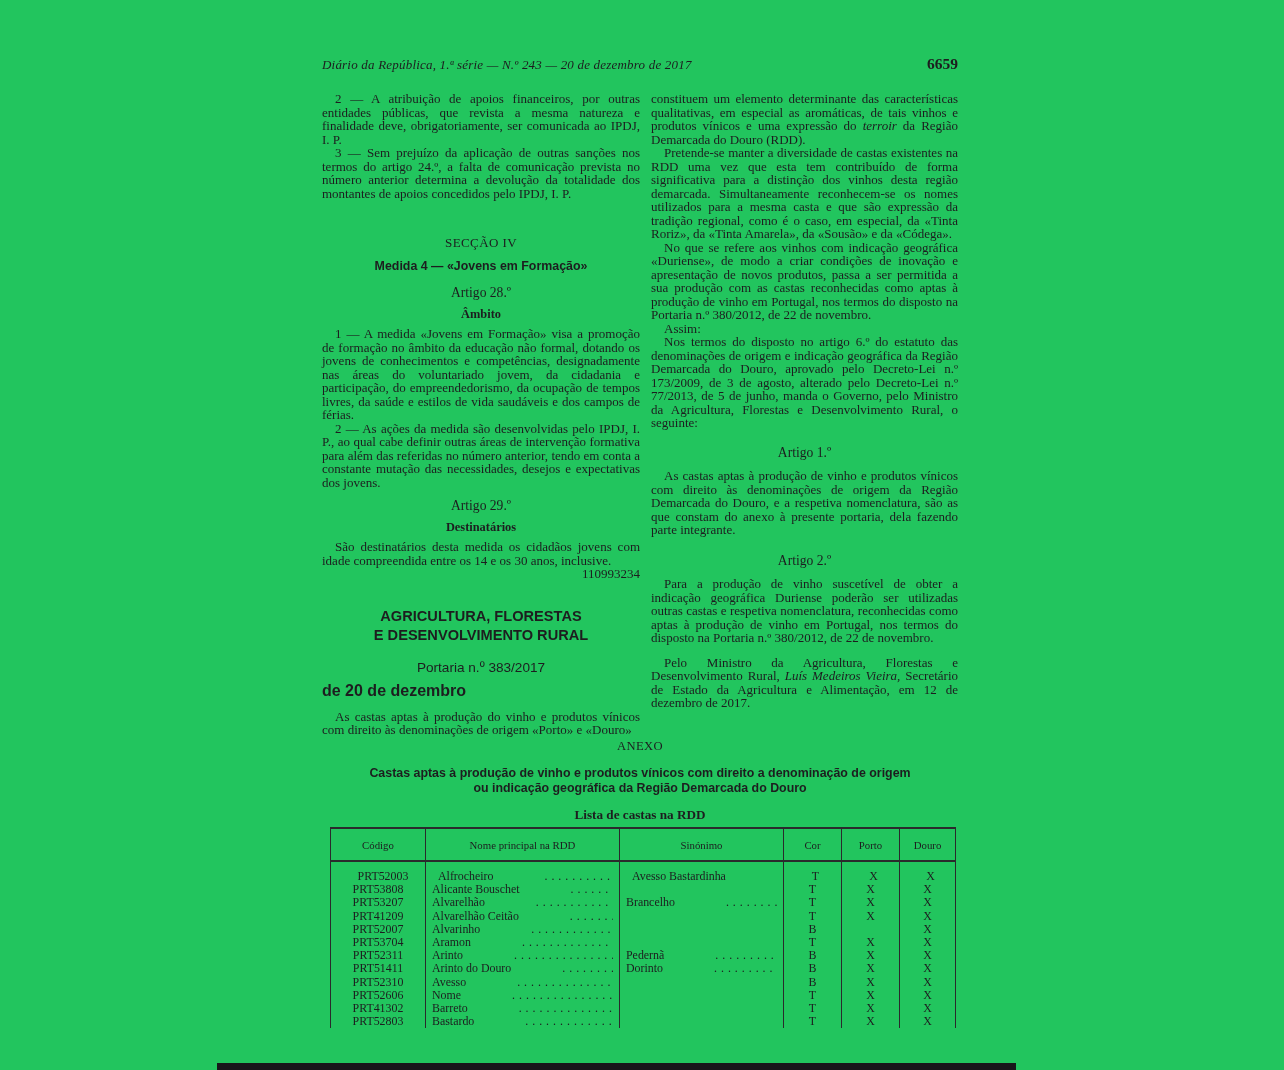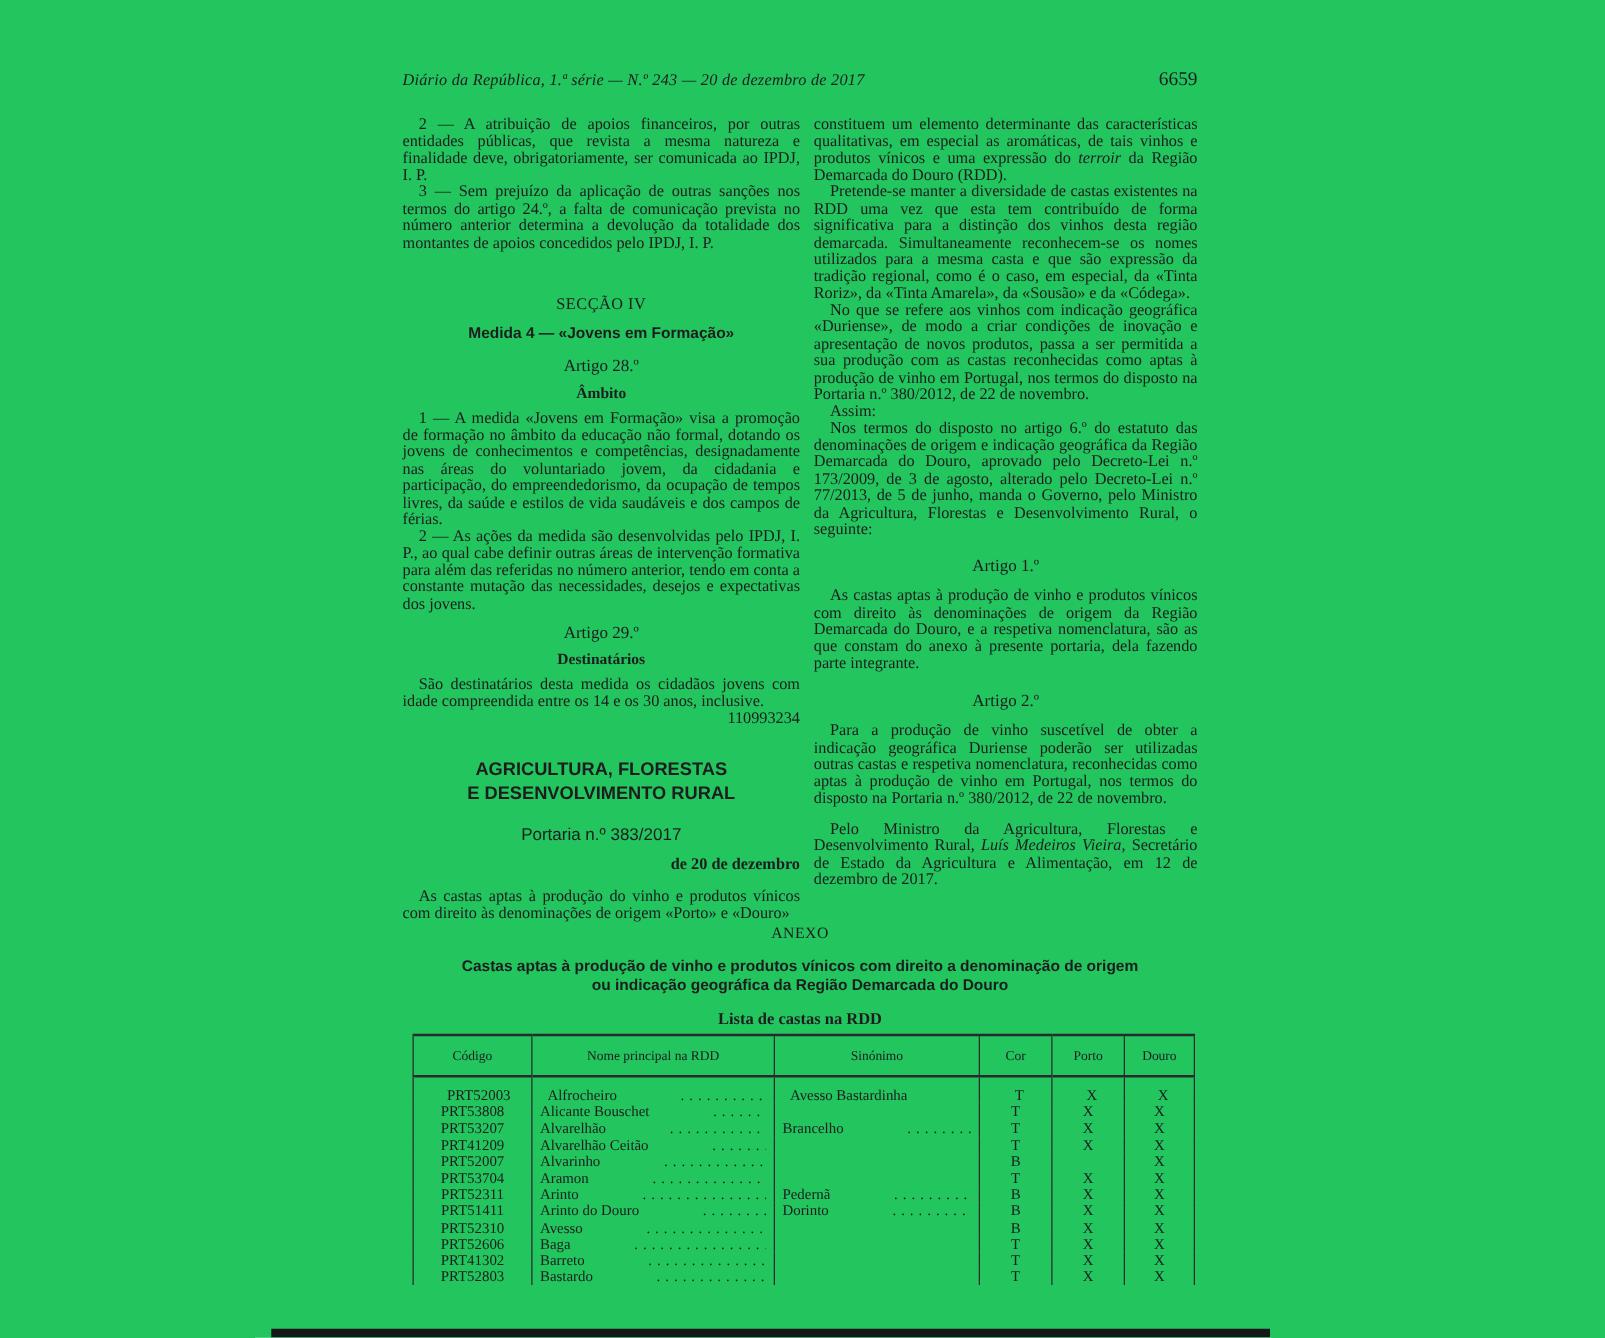--- a/index.html
+++ b/index.html
@@ -7,39 +7,39 @@
     width:1284px;height:1070px;position:relative;background:#ffffff;
     font-family:"Liberation Serif","DejaVu Serif",serif;
     color:var(--ink,#1d1d1f);
     -webkit-font-smoothing:antialiased;
   }
   .page{position:absolute;inset:0;background:#22c55e;overflow:hidden;}
 
   
   .doc-header{position:absolute;left:322px;top:55px;width:636px;display:flex;justify-content:space-between;align-items:baseline;}
   .journal{font-style:italic;font-size:13px;letter-spacing:.2px;}
-  .pagenum{font-weight:normal;font-size:15.5px;}
+  .pagenum{font-weight:bold;font-size:15.5px;}
 
   
   .col{position:absolute;top:92px;font-size:13px;line-height:13.5px;text-align:justify;}
   .col-left{left:322px;width:318px;}
   .col-right{left:651px;width:307px;}
   p{margin:0;}
   .ind{text-indent:13px;}
 
   .h-sec{text-align:center;text-indent:0;font-size:13px;letter-spacing:.4px;margin-top:36px;}
   .h-medida{text-align:center;text-indent:0;font-family:"Liberation Sans","DejaVu Sans",sans-serif;font-weight:bold;font-size:12.4px;margin-top:10px;}
   .h-artigo{text-align:center;text-indent:0;font-size:13.6px;margin-top:13px;}
   .h-sub{text-align:center;text-indent:0;font-weight:bold;font-size:12.4px;margin-top:8px;}
   .mt6{margin-top:6px;} .mt10{margin-top:10px;} .mt11{margin-top:11px;} .mt12{margin-top:12px;} .mt16{margin-top:16px;} .mt17{margin-top:17px;}
   .docnum{text-align:right;text-indent:0;}
 
   .h-ministry{text-align:center;text-indent:0;font-family:"Liberation Sans","DejaVu Sans",sans-serif;font-weight:bold;font-size:14.6px;line-height:19px;margin-top:26px;}
   .h-portaria{text-align:center;text-indent:0;font-family:"Liberation Sans","DejaVu Sans",sans-serif;font-weight:normal;font-size:13.6px;margin-top:16px;}
-  .h-dateline{text-align:right;text-indent:0;font-family:Liberation Serif, serif;font-weight:bold;font-size:13px;margin-top:10px;}
+  .h-dateline{text-align:left;text-indent:0;font-family:Liberation Sans, sans-serif;font-weight:bold;font-size:16px;margin-top:10px;}
 
   
   .annex{position:absolute;left:322px;top:739px;width:636px;text-align:center;}
   .anexo-label{font-size:12.6px;letter-spacing:.4px;}
   .annex-title{font-family:"Liberation Sans","DejaVu Sans",sans-serif;font-weight:bold;font-size:12.4px;line-height:14.6px;margin-top:12px;}
   .annex-sub{font-weight:bold;font-size:13.2px;margin-top:12px;}
 
   
   table.castas{position:absolute;left:330px;top:827px;width:625px;border-collapse:collapse;table-layout:fixed;font-size:11.9px;}
   .castas th{
@@ -264,21 +264,21 @@
           </td>
           <td class="c-syn"></td>
           <td class="c-cor">B</td>
           <td class="c-porto">X</td>
           <td class="c-douro">X</td>
         </tr>
         <tr>
           <td class="c-code">PRT52606</td>
           <td class="c-name">
             <div class="lead-wrap">
-              <span class="txt">Baga</span>
+              <span class="txt">Nome</span>
               <span class="leader"></span>
             </div>
           </td>
           <td class="c-syn"></td>
           <td class="c-cor">T</td>
           <td class="c-porto">X</td>
           <td class="c-douro">X</td>
         </tr>
         <tr>
           <td class="c-code">PRT41302</td>

